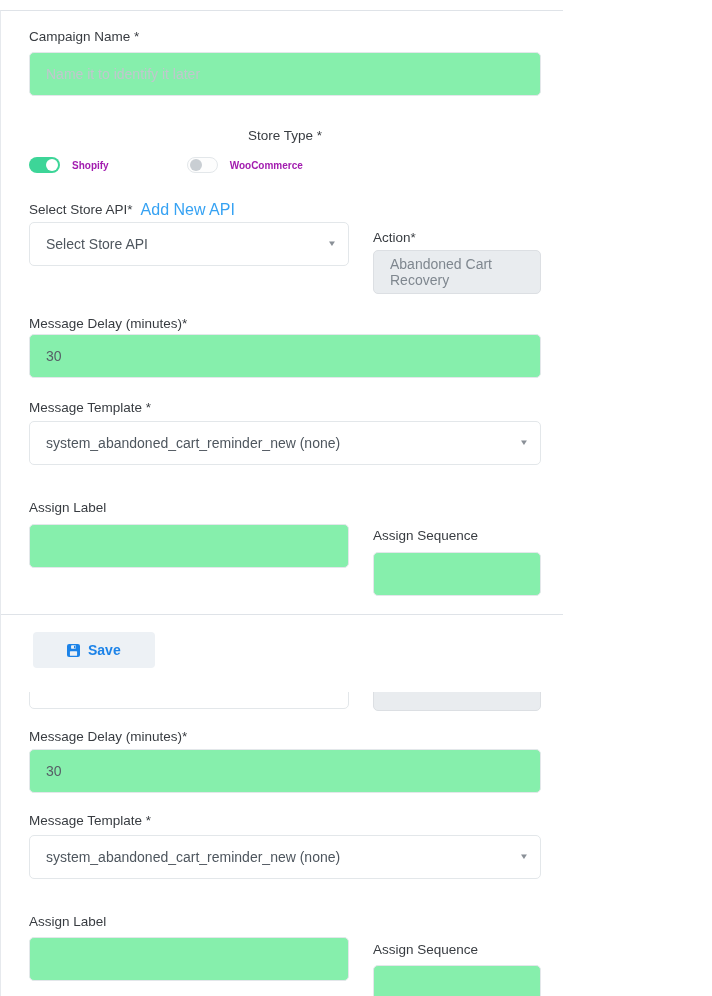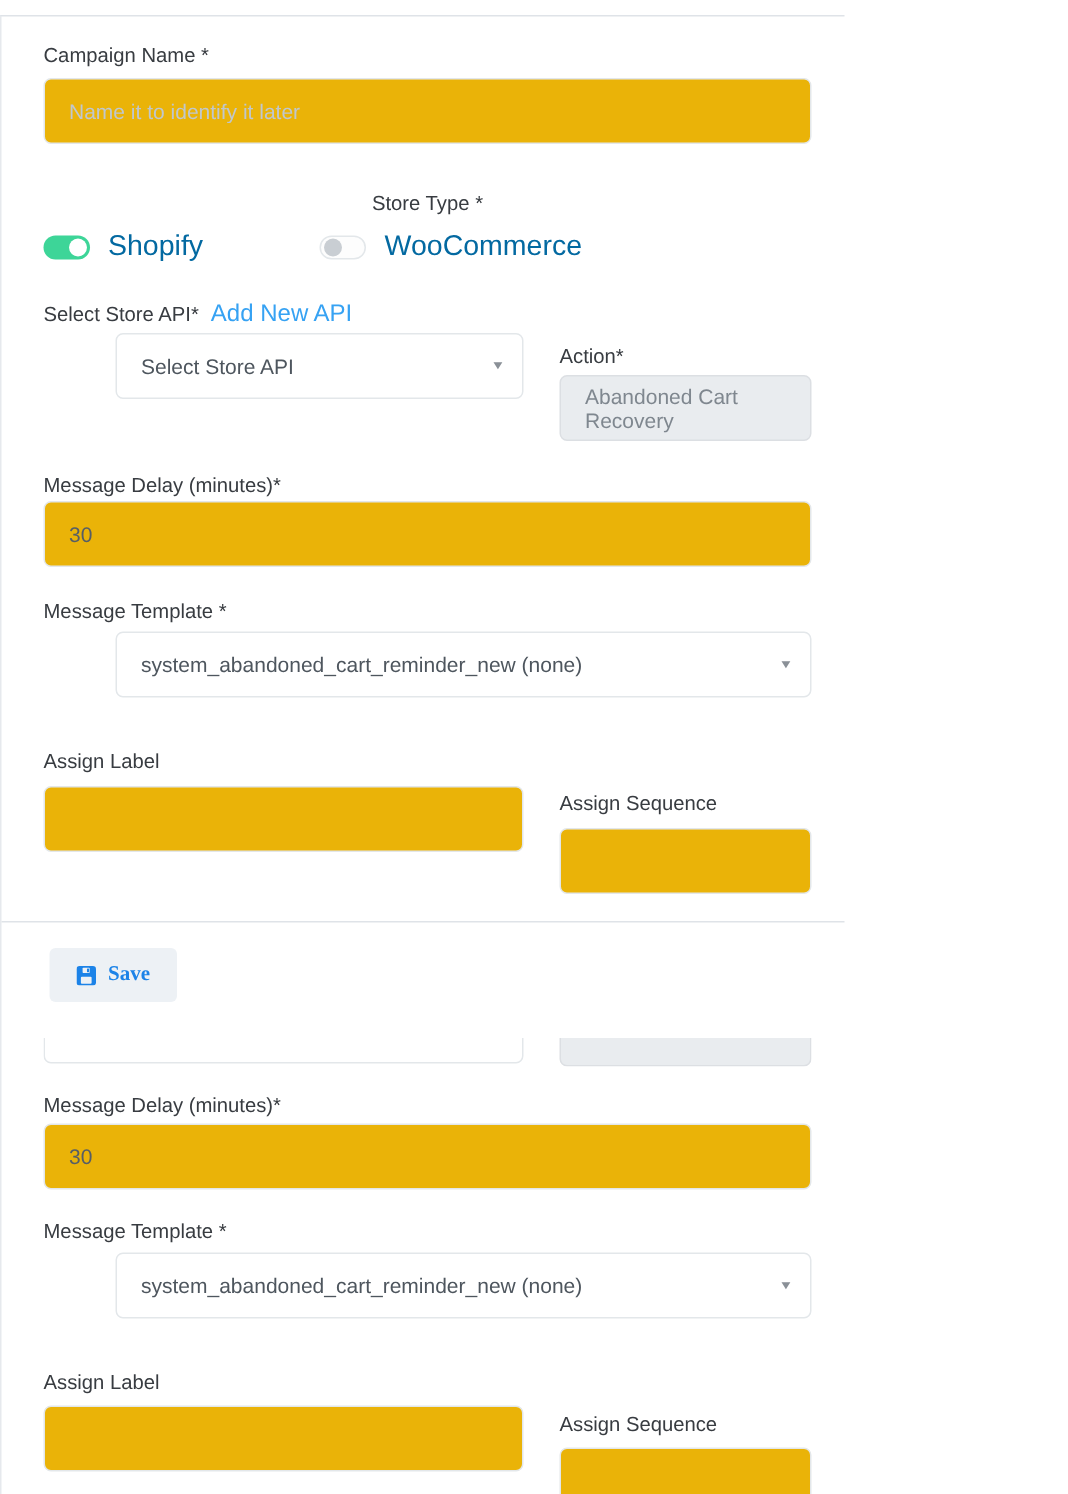--- a/index.html
+++ b/index.html
@@ -26,28 +26,28 @@
   .field-label{
     display:block;font-size:13.5px;color:#383c41;line-height:16px;
   }
   .label-row{display:flex;align-items:center;}
   .link{
     font-size:16px;color:var(--link-blue);margin-left:8px;
     text-decoration:none;cursor:pointer;line-height:16px;
   }
   .text-input{
     width:100%;height:44px;border:1px solid #e3e7ea;border-radius:5px;
-    padding:2px 16px;font-size:14px;color:#565e66;background:#eab308;
+    padding:2px 16px;font-size:14px;color:#565e66;background:#86efac;
     font-family:inherit;outline:none;display:block;
   }
   .text-input::placeholder{color:#c0c7cd;}
   .select-box{
     position:relative;height:44px;border:1px solid #e3e7ea;border-radius:5px;
     padding:0 32px 0 16px;font-size:14px;color:#4e565e;background:#fff;
-    display:flex;align-items:center;cursor:pointer;margin-left:48px;
+    display:flex;align-items:center;cursor:pointer;
   }
   .caret{
     position:absolute;right:12px;top:50%;transform:translateY(-50%) scaleX(1.25);
     font-size:8px;color:#8a9097;line-height:1;
   }
   .disabled-input{
     height:44px;background:var(--disabled-bg);border:1px solid #dcdfe3;
     border-radius:5px;display:flex;align-items:center;padding:16px 16px;
     font-size:14px;color:#7f878f;
   }
@@ -56,30 +56,30 @@
   .col-right{flex:1;min-width:0;margin-top:28px;}
   .toggles{display:flex;align-items:center;height:18px;}
   .toggle-group{display:flex;align-items:center;cursor:pointer;}
   .toggle-group.woo{margin-left:78px;}
   .switch{position:relative;width:31px;height:16px;border-radius:9px;flex:0 0 31px;}
   .switch.on{background:var(--accent-green);}
   .switch.off{background:#fdfdfd;border:1px solid #e3e7ea;}
   .knob{position:absolute;width:12px;height:12px;border-radius:50%;top:2px;}
   .switch.on .knob{right:2px;background:#fff;}
   .switch.off .knob{left:2px;top:1px;background:#c9ced3;}
-  .toggle-label{font-size:19px;font-weight:400;color:#0369a1;margin-left:12px;}
+  .toggle-label{font-size:10px;font-weight:700;color:#a21caf;margin-left:12px;}
   .footer{
     border-top:1px solid var(--divider);
     padding:17px 0 12px 32px;
   }
   .footer.last{padding-bottom:15px;}
   .save-btn{
-    display:inline-flex;align-items:center;gap:8px;height:36px;padding:0 18px;
+    display:inline-flex;align-items:center;gap:8px;height:36px;padding:0 34px;
     background:#edf1f5;border:none;border-radius:4px;cursor:pointer;
-    color:var(--save-blue);font-size:14px;font-weight:700;font-family:Liberation Serif, serif;
+    color:var(--save-blue);font-size:14px;font-weight:700;font-family:Liberation Sans, sans-serif;
   }
   .save-btn svg{display:block;}
   .clip-row{
     display:flex;gap:24px;height:19px;overflow:hidden;
     margin:12px 22px 0 28px;
   }
   .clip-white{
     flex:0 0 320px;height:44px;margin-top:-27px;background:#fff;
     border:1px solid #e3e7ea;border-radius:5px;
   }

